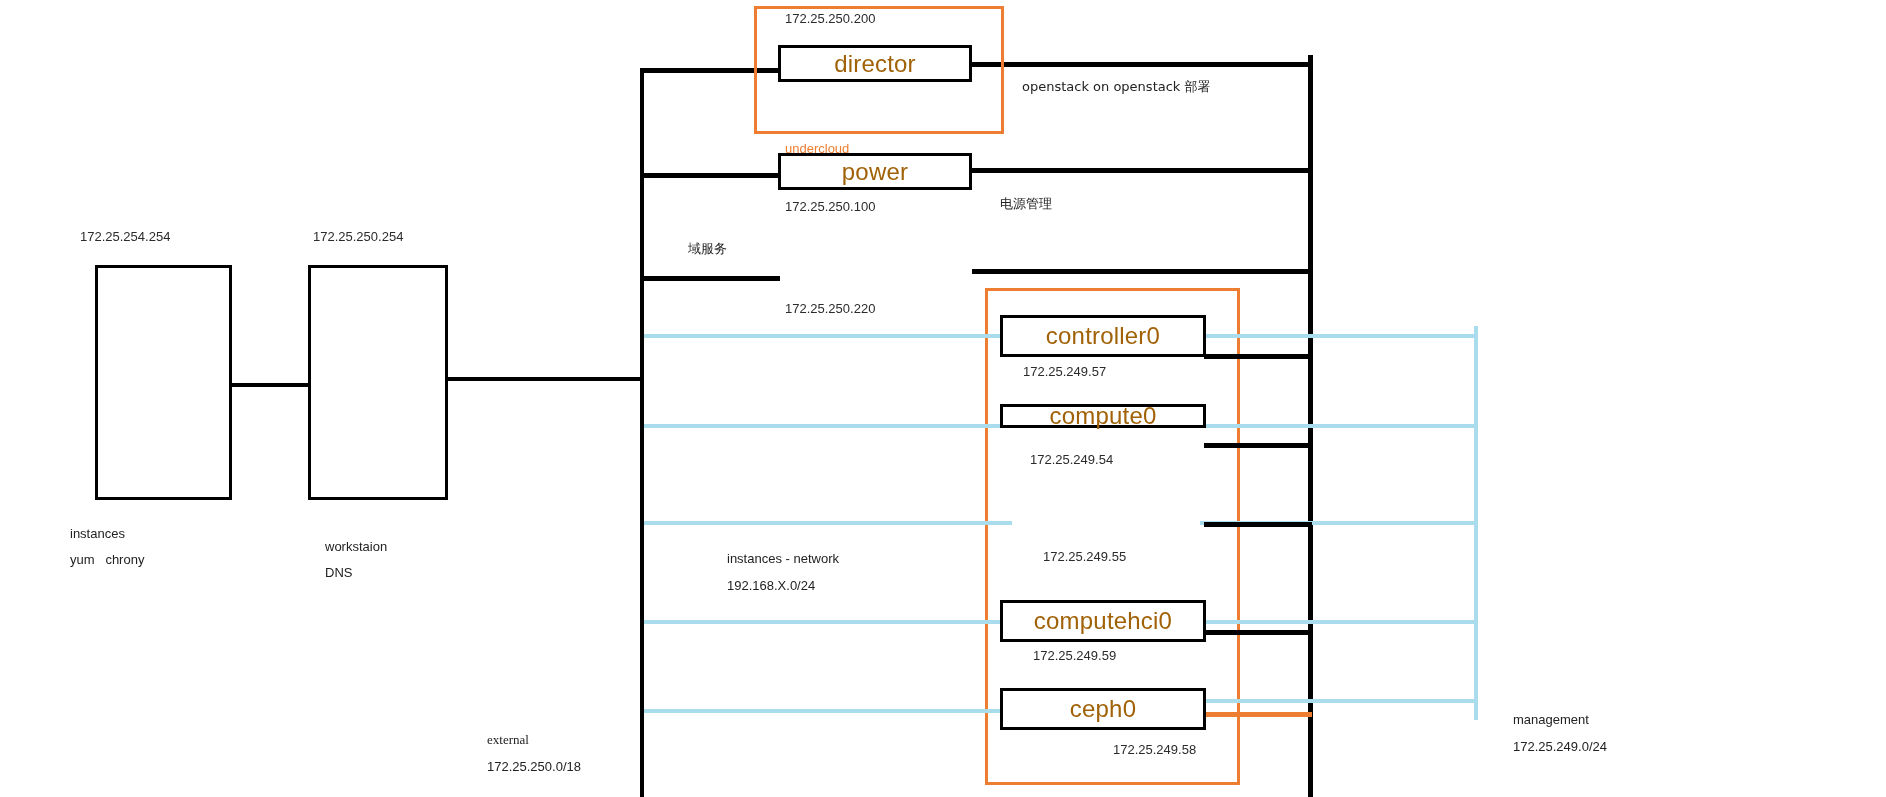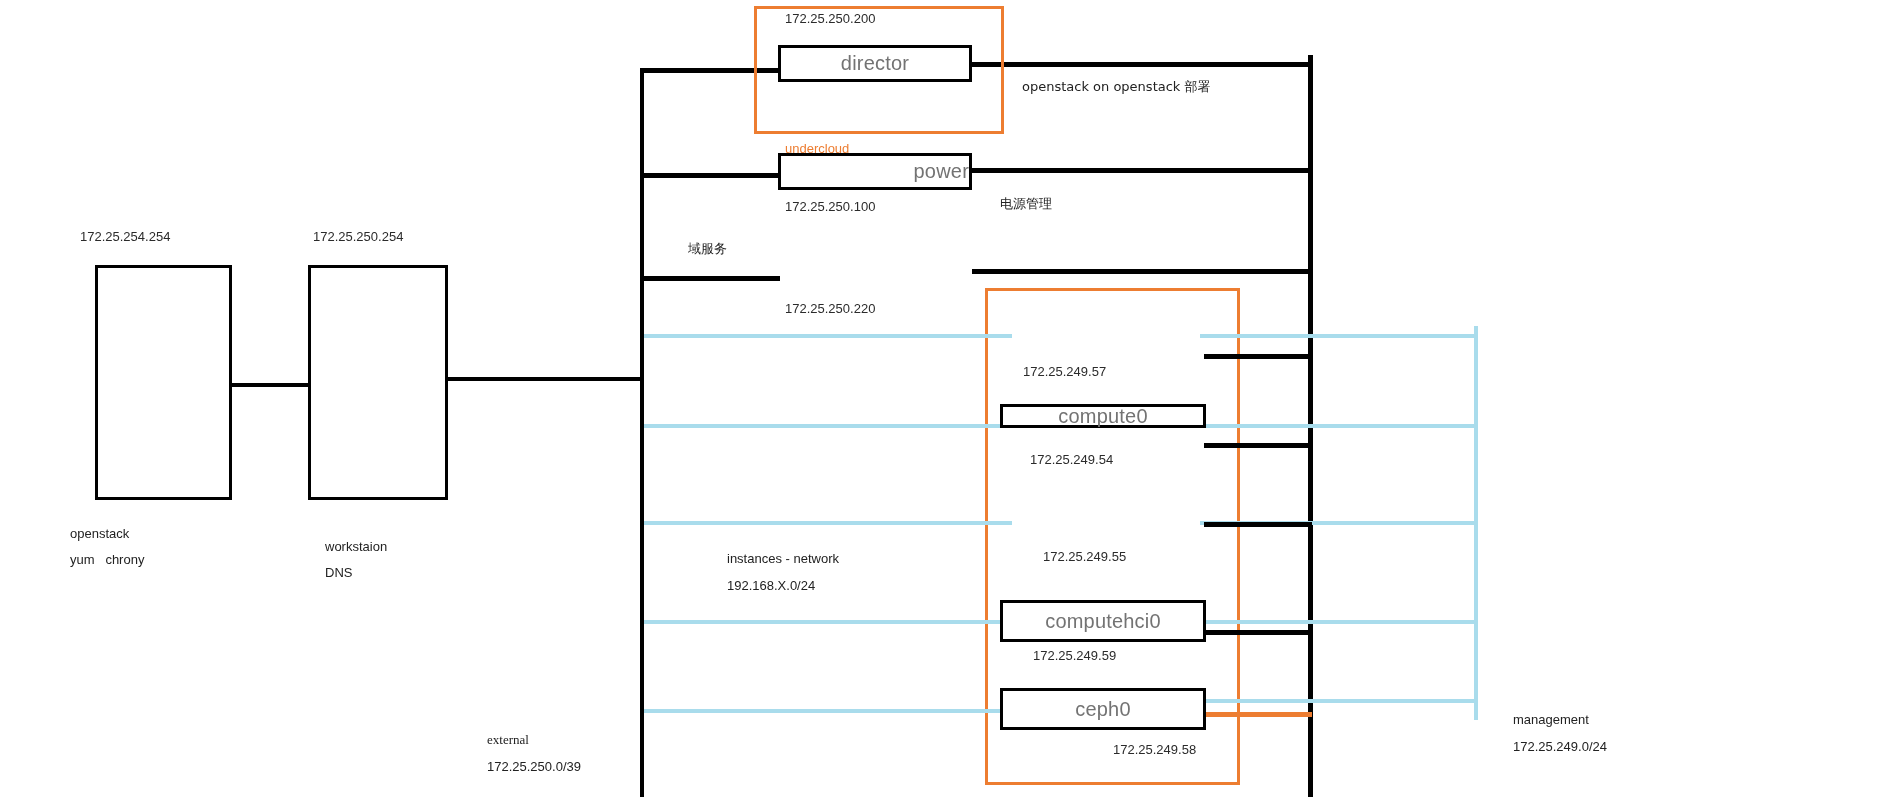--- a/index.html
+++ b/index.html
@@ -28,22 +28,22 @@
   .nodebox {
     position: absolute;
     border: 3px solid #000000;
     background: #ffffff;
     box-sizing: border-box;
     display: flex;
     align-items: center;
     justify-content: center;
   }
   .nodebox .label {
-    font-size: 20px;
-    color: #737373;
+    font-size: 24px;
+    color: #a16207;
     letter-spacing: .2px;
   }
   .bigbox {
     position: absolute;
     border: 3px solid #000000;
     background: #ffffff;
     box-sizing: border-box;
   }
   .groupbox {
     position: absolute;
@@ -67,21 +67,21 @@
 </style>
 </head>
 <body>
 
 <div id="canvas">
 
   <div class="txt ip" style="left:80px; top:228px;">172.25.254.254</div>
 
   <div class="bigbox" style="left:95px; top:265px; width:137px; height:235px;"></div>
 
-  <div class="txt two-line" style="left:70px; top:524px;">openstack</div>
+  <div class="txt two-line" style="left:70px; top:524px;">instances</div>
   <div class="txt two-line" style="left:70px; top:550px;">yum   chrony</div>
 
   <div class="txt ip" style="left:313px; top:228px;">172.25.250.254</div>
 
   <div class="bigbox" style="left:308px; top:265px; width:140px; height:235px;"></div>
 
   <div class="txt two-line" style="left:325px; top:537px;">workstaion</div>
   <div class="txt two-line" style="left:325px; top:563px;">DNS</div>
 
   <div class="hline" style="left:230px; top:383px; width:80px; height:4px;"></div>
@@ -105,21 +105,21 @@
     <span class="label">director</span>
   </div>
 
   <div class="txt orange-txt" style="left:785px; top:102px;">undercloud</div>
 
   <div class="txt cjk" style="left:1022px; top:78px;">openstack on openstack 部署</div>
 
   <div class="hline" style="left:640px; top:173px; width:140px; height:5px;"></div>
   <div class="hline" style="left:972px; top:168px; width:340px; height:5px;"></div>
 
-  <div class="nodebox" style="left:778px; top:153px; width:194px; height:37px;justify-content:flex-end;">
+  <div class="nodebox" style="left:778px; top:153px; width:194px; height:37px;">
     <span class="label">power</span>
   </div>
 
   <div class="txt ip" style="left:785px; top:198px;">172.25.250.100</div>
 
   <div class="txt cjk" style="left:1000px; top:195px;">电源管理</div>
 
   <div class="hline" style="left:640px; top:276px; width:140px; height:5px;"></div>
   <div class="hline" style="left:972px; top:269px; width:340px; height:5px;"></div>
 
@@ -127,20 +127,23 @@
 
 
   <div class="txt ip" style="left:785px; top:300px;">172.25.250.220</div>
 
   <div class="groupbox" style="left:985px; top:288px; width:255px; height:497px;"></div>
 
   <div class="hline blue" style="left:644px; top:334px; width:368px; height:4px;"></div>
   <div class="hline blue" style="left:1200px; top:334px; width:278px; height:4px;"></div>
   <div class="hline" style="left:1204px; top:354px; width:108px; height:5px;"></div>
 
+  <div class="nodebox" style="left:1000px; top:315px; width:206px; height:42px;">
+    <span class="label">controller0</span>
+  </div>
   <div class="txt ip" style="left:1023px; top:363px;">172.25.249.57</div>
 
   <div class="hline blue" style="left:644px; top:424px; width:368px; height:4px;"></div>
   <div class="hline blue" style="left:1200px; top:424px; width:278px; height:4px;"></div>
   <div class="hline" style="left:1204px; top:443px; width:108px; height:5px;"></div>
 
   <div class="nodebox" style="left:1000px; top:404px; width:206px; height:24px;">
     <span class="label">compute0</span>
   </div>
   <div class="txt ip" style="left:1030px; top:451px;">172.25.249.54</div>
@@ -168,18 +171,18 @@
     <span class="label">ceph0</span>
   </div>
   <div class="txt ip" style="left:1113px; top:741px;">172.25.249.58</div>
 
   <div class="txt orange-txt" style="left:1018px; top:758px;">overcloud</div>
 
   <div class="txt" style="left:727px; top:550px;">instances - network</div>
   <div class="txt" style="left:727px; top:577px;">192.168.X.0/24</div>
 
   <div class="txt" style="left:487px; top:731px;font-family:Liberation Serif, serif;">external</div>
-  <div class="txt" style="left:487px; top:758px;">172.25.250.0/39</div>
+  <div class="txt" style="left:487px; top:758px;">172.25.250.0/18</div>
 
   <div class="txt" style="left:1513px; top:711px;">management</div>
   <div class="txt" style="left:1513px; top:738px;">172.25.249.0/24</div>
 
 </div>
 
 </body></html>

